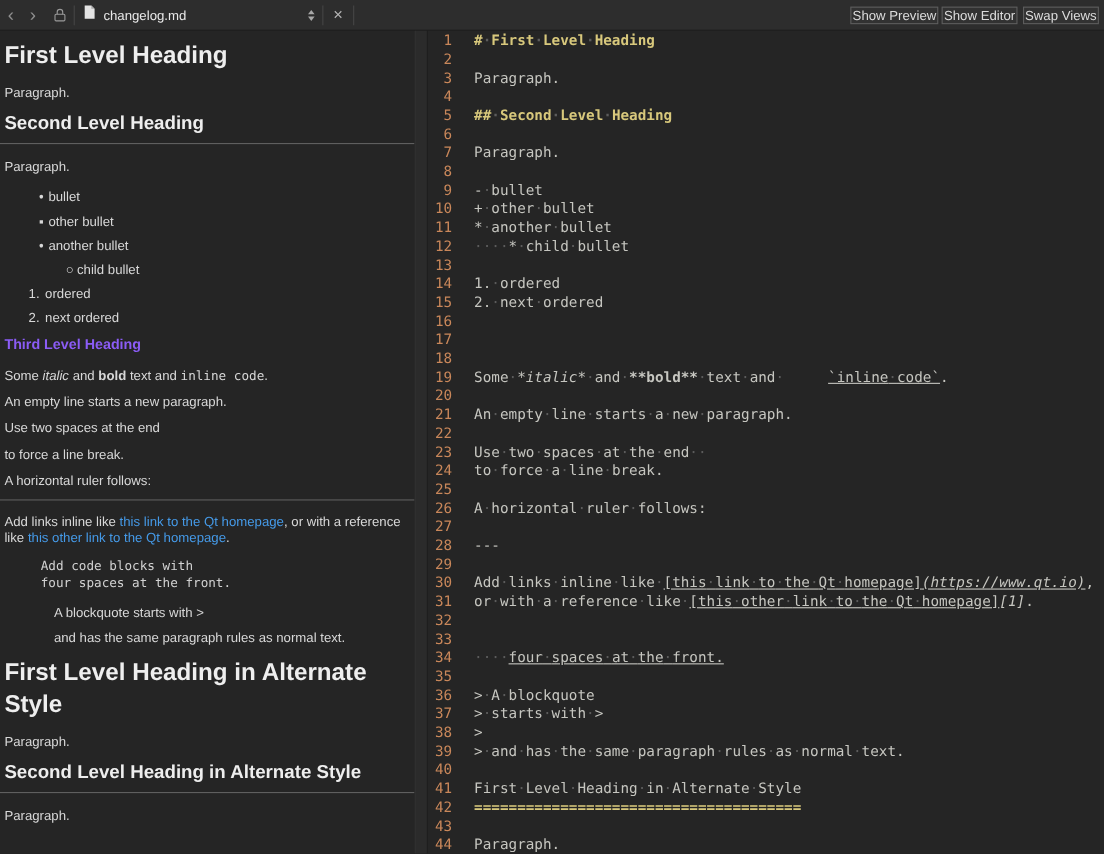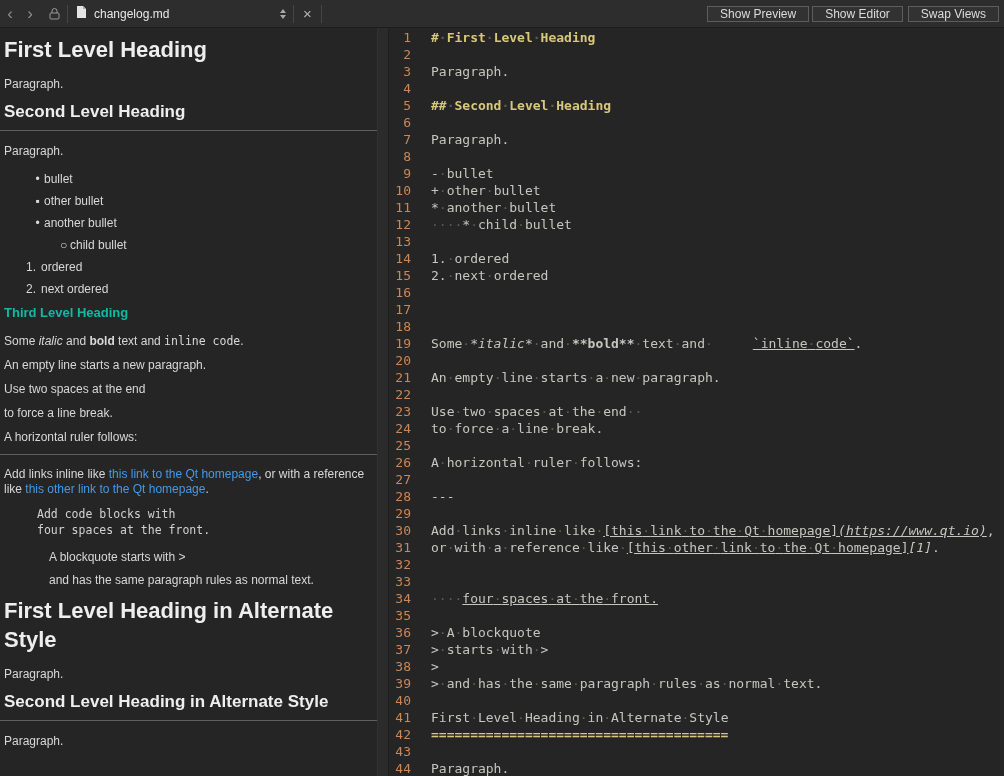--- a/index.html
+++ b/index.html
@@ -15,33 +15,33 @@
   .tab-sep { width:1px; height:18px; background:#454545; }
   .tab { display:flex; align-items:center; height:28px; width:205px; padding:0 8px; }
   .filename { color:#e8e8e8; font-size:12px; margin-left:7px; }
   .updown { display:flex; flex-direction:column; align-items:center; padding:0 7px; height:28px; justify-content:center; }
   .tri { width:0; height:0; border-left:3px solid transparent; border-right:3px solid transparent; }
   .tri-up { border-bottom:4px solid #a8a8a8; margin-bottom:2px; }
   .tri-down { border-top:4px solid #a8a8a8; }
   .close-btn { color:#b4b4b4; font-size:15px; padding:0 9px; height:28px; display:flex; align-items:center; }
   .tb-spacer { flex:1; }
   .tb-btn { height:16px; border:1px solid #5d5d5d; background:#323232; color:#dcdcdc;
-            font-size:12px; padding:0 12px; margin-right:3px; font-family:"Liberation Sans",sans-serif; }
+            font-size:12px; padding:0 1px; margin-right:3px; font-family:"Liberation Sans",sans-serif; }
   .tb-btn-swap { margin-left:2px; margin-right:5px; }
 
   
   .main { display:flex; height:748px; }
 
   
   .preview { width:377px; background:#252525; color:#d8d8d8; overflow:hidden;
              padding:2px 6px 0 4px; }
   .pv-h1 { font-size:22px; line-height:29px; font-weight:bold; color:#eeeeee; margin:5px 0 13px; }
   .pv-h2 { font-size:17px; line-height:22px; font-weight:bold; color:#eeeeee;
            margin:3px -6px 13px -4px; padding:0 6px 7px 4px; border-bottom:1px solid #5f5f5f; }
-  .pv-h3 { font-size:13px; line-height:17px; font-weight:bold; color:#14b8a6; margin:4px 0 13px; }
+  .pv-h3 { font-size:13px; line-height:17px; font-weight:bold; color:#8b5cf6; margin:4px 0 13px; }
   .pv-p  { font-size:12px; line-height:15px; margin:0 0 9px; }
   .pv-li { font-size:12px; line-height:22px; display:flex; }
   .pv-marker { width:13px; margin-left:27px; text-align:center; flex:none; }
   .pv-li-child .pv-marker { margin-left:53px; }
   .pv-marker-ord { width:16px; margin-left:16px; margin-right:5px; text-align:right; flex:none; }
   .pv-hr { border-top:1px solid #5f5f5f; margin:4px -6px 12px -4px; }
   .pv-codeblock { margin:2px 0 12px; }
   .pv-code-line { font-family:"DejaVu Sans Mono", monospace; font-size:11.5px; line-height:16px;
                   padding-left:33px; color:#d2d2d2; white-space:pre; }
   .pv-quote { margin:0 0 4px; }

